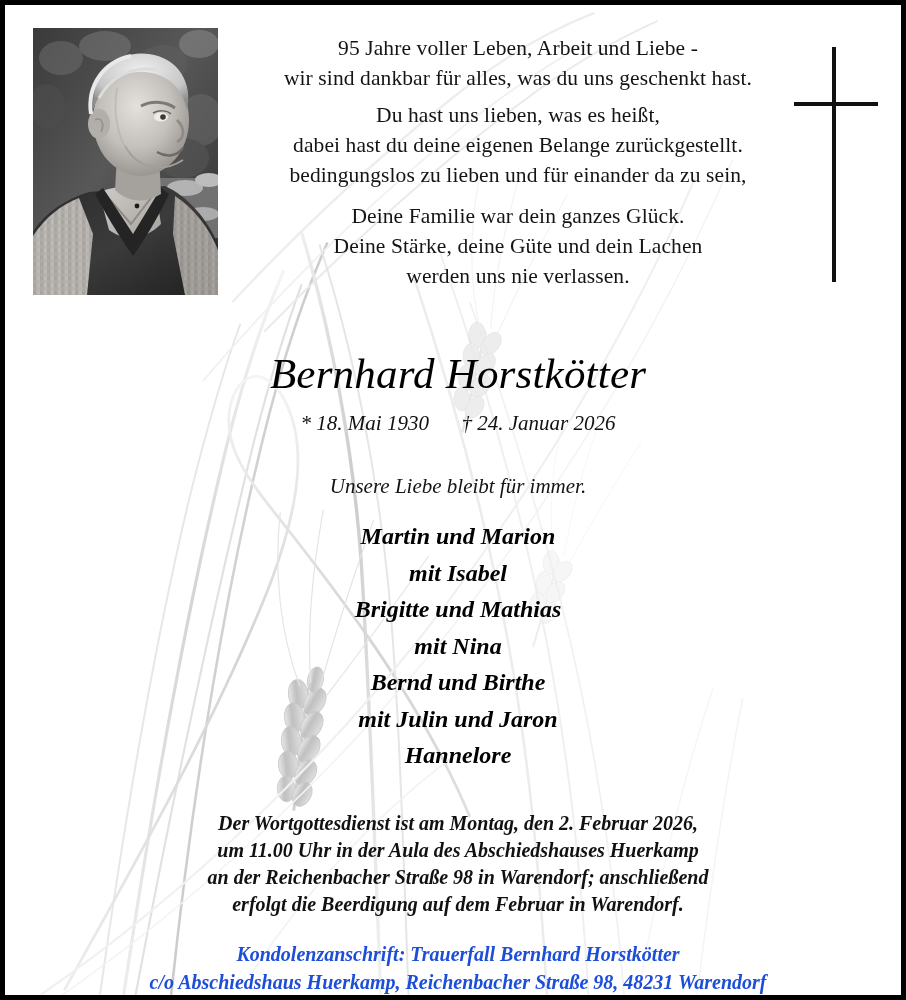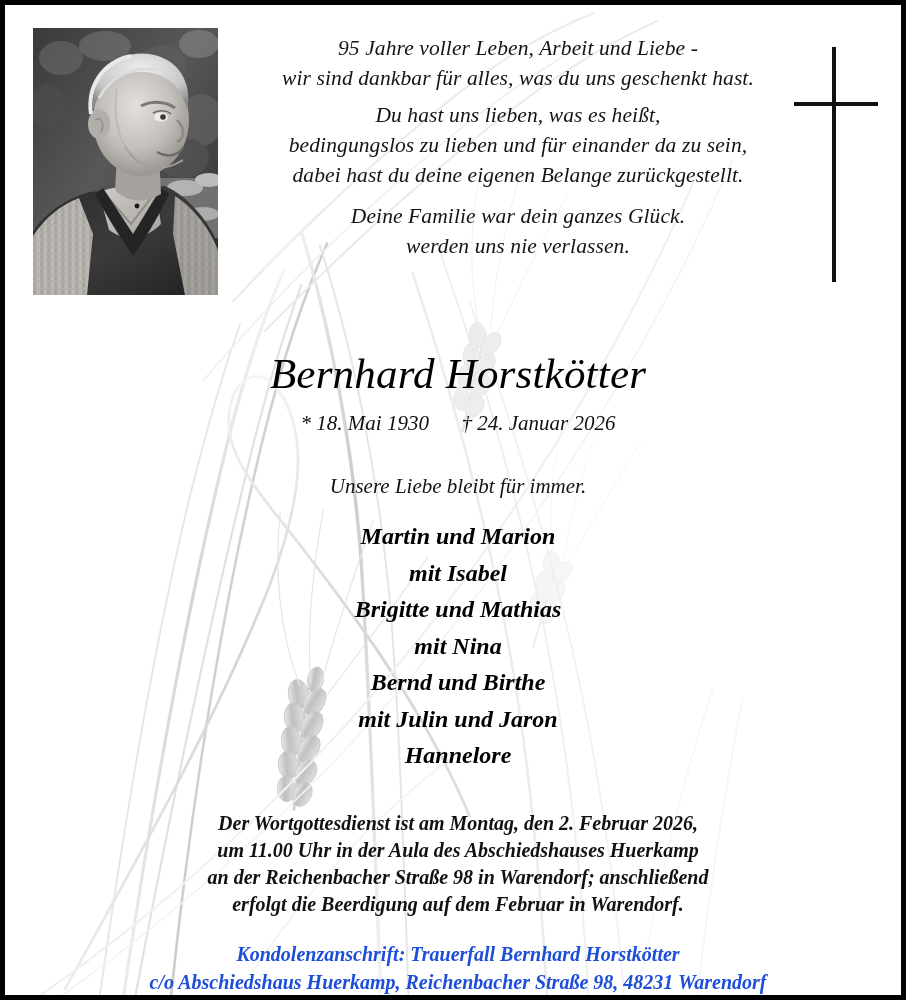--- a/index.html
+++ b/index.html
@@ -76,21 +76,20 @@
     height: 4px;
     background: #111111;
   }
 
   
   .verse {
     position: absolute;
     left: 233px;
     width: 560px;
     text-align: center;
-    font-style: italic;
     font-size: 21.5px;
     line-height: 30px;
     color: #141414;
     letter-spacing: 0.1px;
   }
   #verse-1 { top: 28px; }
   #verse-2 { top: 95px; }
   #verse-3 { top: 196px; }
 
   #deceased-name {
@@ -391,26 +390,27 @@
       <div class="hbar"></div>
     </div>
 
     <div class="verse" id="verse-1">
       <div>95 Jahre voller Leben, Arbeit und Liebe -</div>
       <div>wir sind dankbar für alles, was du uns geschenkt hast.</div>
     </div>
 
     <div class="verse" id="verse-2">
       <div>Du hast uns lieben, was es heißt,</div>
+      <div>dabei hast du deine eigenen Belange zurückgestellt.</div>
       <div>bedingungslos zu lieben und für einander da zu sein,</div>
-      <div>dabei hast du deine eigenen Belange zurückgestellt.</div>
     </div>
 
     <div class="verse" id="verse-3">
       <div>Deine Familie war dein ganzes Glück.</div>
+      <div>Deine Stärke, deine Güte und dein Lachen</div>
       <div>werden uns nie verlassen.</div>
     </div>
 
     <div id="deceased-name">Bernhard Horstkötter</div>
 
     <div id="dates">
       <span>*</span>
       <span>18. Mai 1930</span>
       <span class="sep"></span>
       <span>†</span>

